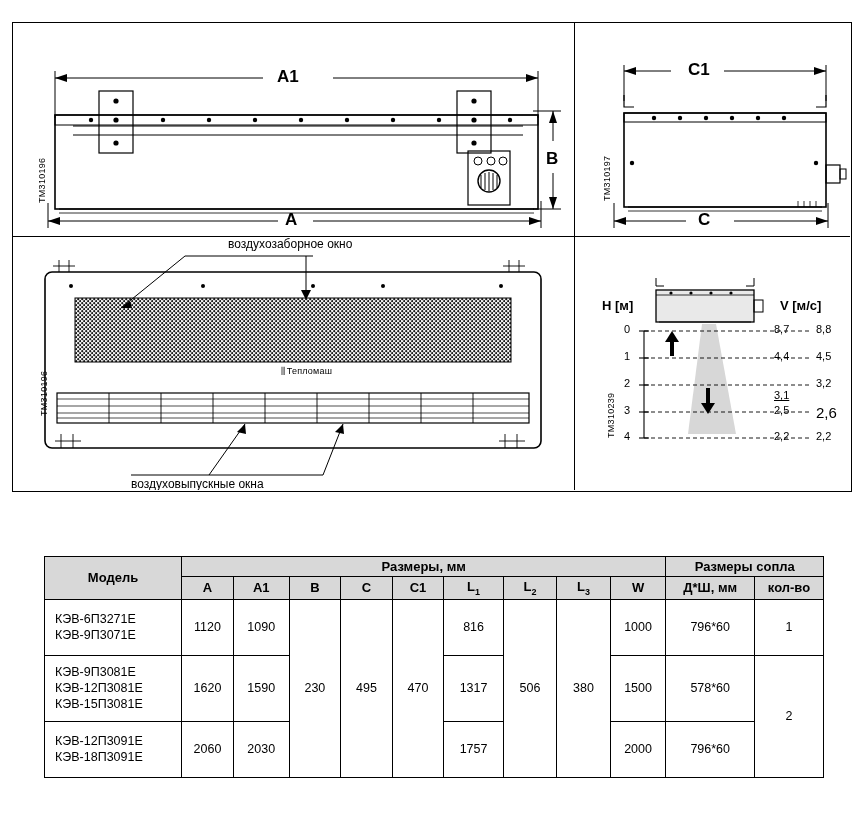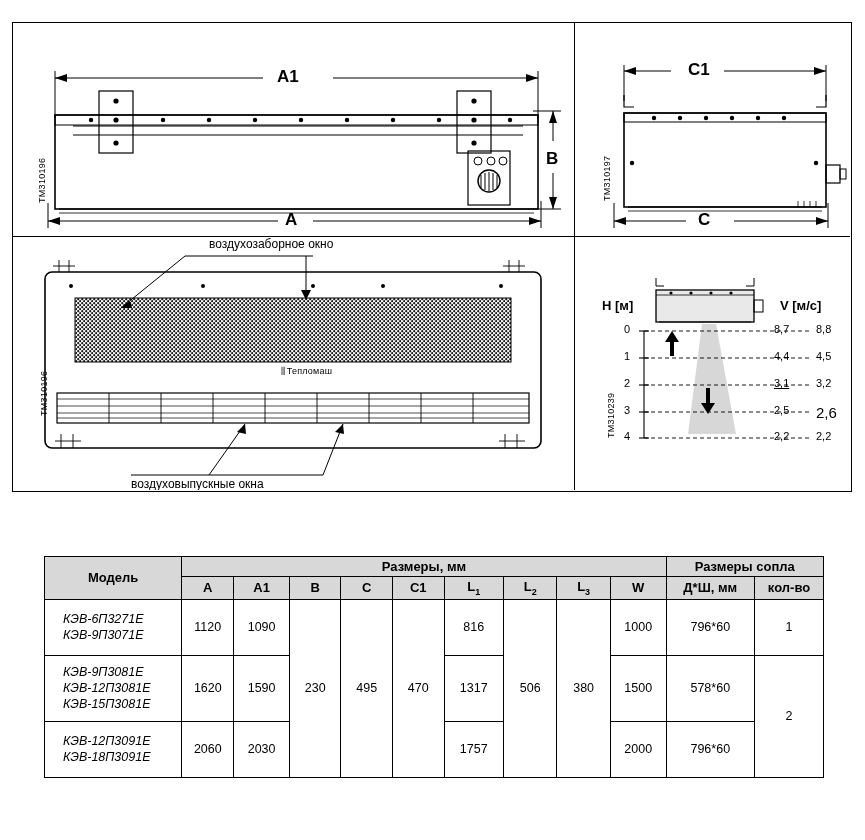--- a/index.html
+++ b/index.html
@@ -16,21 +16,21 @@
   .dimlabel{font-size:17px;font-weight:bold;font-family:"Liberation Sans",sans-serif;}
   .tmcode{font-size:9px;font-family:"Liberation Sans",sans-serif;letter-spacing:.3px;}
   .rot{transform:rotate(-90deg);transform-origin:left top;white-space:nowrap;}
   .note{font-size:12px;font-family:"Liberation Sans",sans-serif;}
 
   
   .tablewrap{position:absolute;left:44px;top:556px;width:840px;}
   table{border-collapse:collapse;width:780px;font-family:"Liberation Sans",sans-serif;font-size:12.5px;}
   th,td{border:1px solid #000;text-align:center;vertical-align:middle;padding:2px 2px;}
   th{background:#d8d8d8;font-weight:bold;font-size:13px;}
-  td.model{text-align:left;padding-left:18px;font-size:12.5px;line-height:1.28;font-style:italic;}
+  td.model{text-align:left;padding-left:10px;font-size:12.5px;line-height:1.28;}
   .footer{position:absolute;left:46px;top:806px;font-size:13px;}
 
   .hdr-model{width:134px;}
   svg{display:block;}
 </style>
 </head>
 <body>
 
 <div class="sheet">
 
@@ -243,21 +243,21 @@
         <polygon points="293,62 288,52 298,52" fill="#000"></polygon>
 
         <g stroke="#000" stroke-width="1" fill="none">
           <line x1="118" y1="237" x2="310" y2="237"></line>
           <line x1="196" y1="237" x2="232" y2="186"></line>
           <line x1="310" y1="237" x2="330" y2="186"></line>
         </g>
         <polygon points="232,186 224,194 233,196" fill="#000"></polygon>
         <polygon points="330,186 322,194 331,196" fill="#000"></polygon>
       </svg>
-      <div class="note" style="position:absolute;left:157px;top:-1px;padding-left:39px;">воздухозаборное окно</div>
+      <div class="note" style="position:absolute;left:176px;top:-1px;padding-left:39px;">воздухозаборное окно</div>
       <div class="note" style="position:absolute;left:118px;top:239px;">воздуховыпускные окна</div>
       <div class="tmcode rot" style="position:absolute;left:26px;top:178px;">ТМ310196</div>
       <div style="position:absolute;left:268px;top:128px;font-size:9px;font-weight:normal;letter-spacing:.2px;">
         <span style="letter-spacing:-1px;">⫼</span>
         <span>Тепломаш</span>
       </div>
     </div>
 
     <div class="cell" style="left:563px;top:215px;width:274px;height:252px;">
       <svg width="274" height="252" viewBox="0 0 274 252">
@@ -309,21 +309,21 @@
       <div style="position:absolute;left:204px;top:60px;font-size:13px;font-weight:bold;">V [м/с]</div>
 
       <div style="position:absolute;left:48px;top:85px;font-size:11px;">0</div>
       <div style="position:absolute;left:48px;top:112px;font-size:11px;">1</div>
       <div style="position:absolute;left:48px;top:139px;font-size:11px;">2</div>
       <div style="position:absolute;left:48px;top:166px;font-size:11px;">3</div>
       <div style="position:absolute;left:48px;top:192px;font-size:11px;">4</div>
 
       <div style="position:absolute;left:198px;top:85px;font-size:11px;">8,7</div>
       <div style="position:absolute;left:198px;top:112px;font-size:11px;">4,4</div>
-      <div style="position:absolute;left:198px;top:139px;font-size:11px;text-decoration:underline;">3,1</div>
+      <div style="position:absolute;left:198px;top:151px;font-size:11px;text-decoration:underline;">3,1</div>
       <div style="position:absolute;left:198px;top:166px;font-size:11px;">2,5</div>
       <div style="position:absolute;left:198px;top:192px;font-size:11px;">2,2</div>
 
       <div style="position:absolute;left:240px;top:85px;font-size:11px;">8,8</div>
       <div style="position:absolute;left:240px;top:112px;font-size:11px;">4,5</div>
       <div style="position:absolute;left:240px;top:139px;font-size:11px;">3,2</div>
       <div style="position:absolute;left:240px;top:166px;font-size:15px;">2,6</div>
       <div style="position:absolute;left:240px;top:192px;font-size:11px;">2,2</div>
     </div>
   </div>

